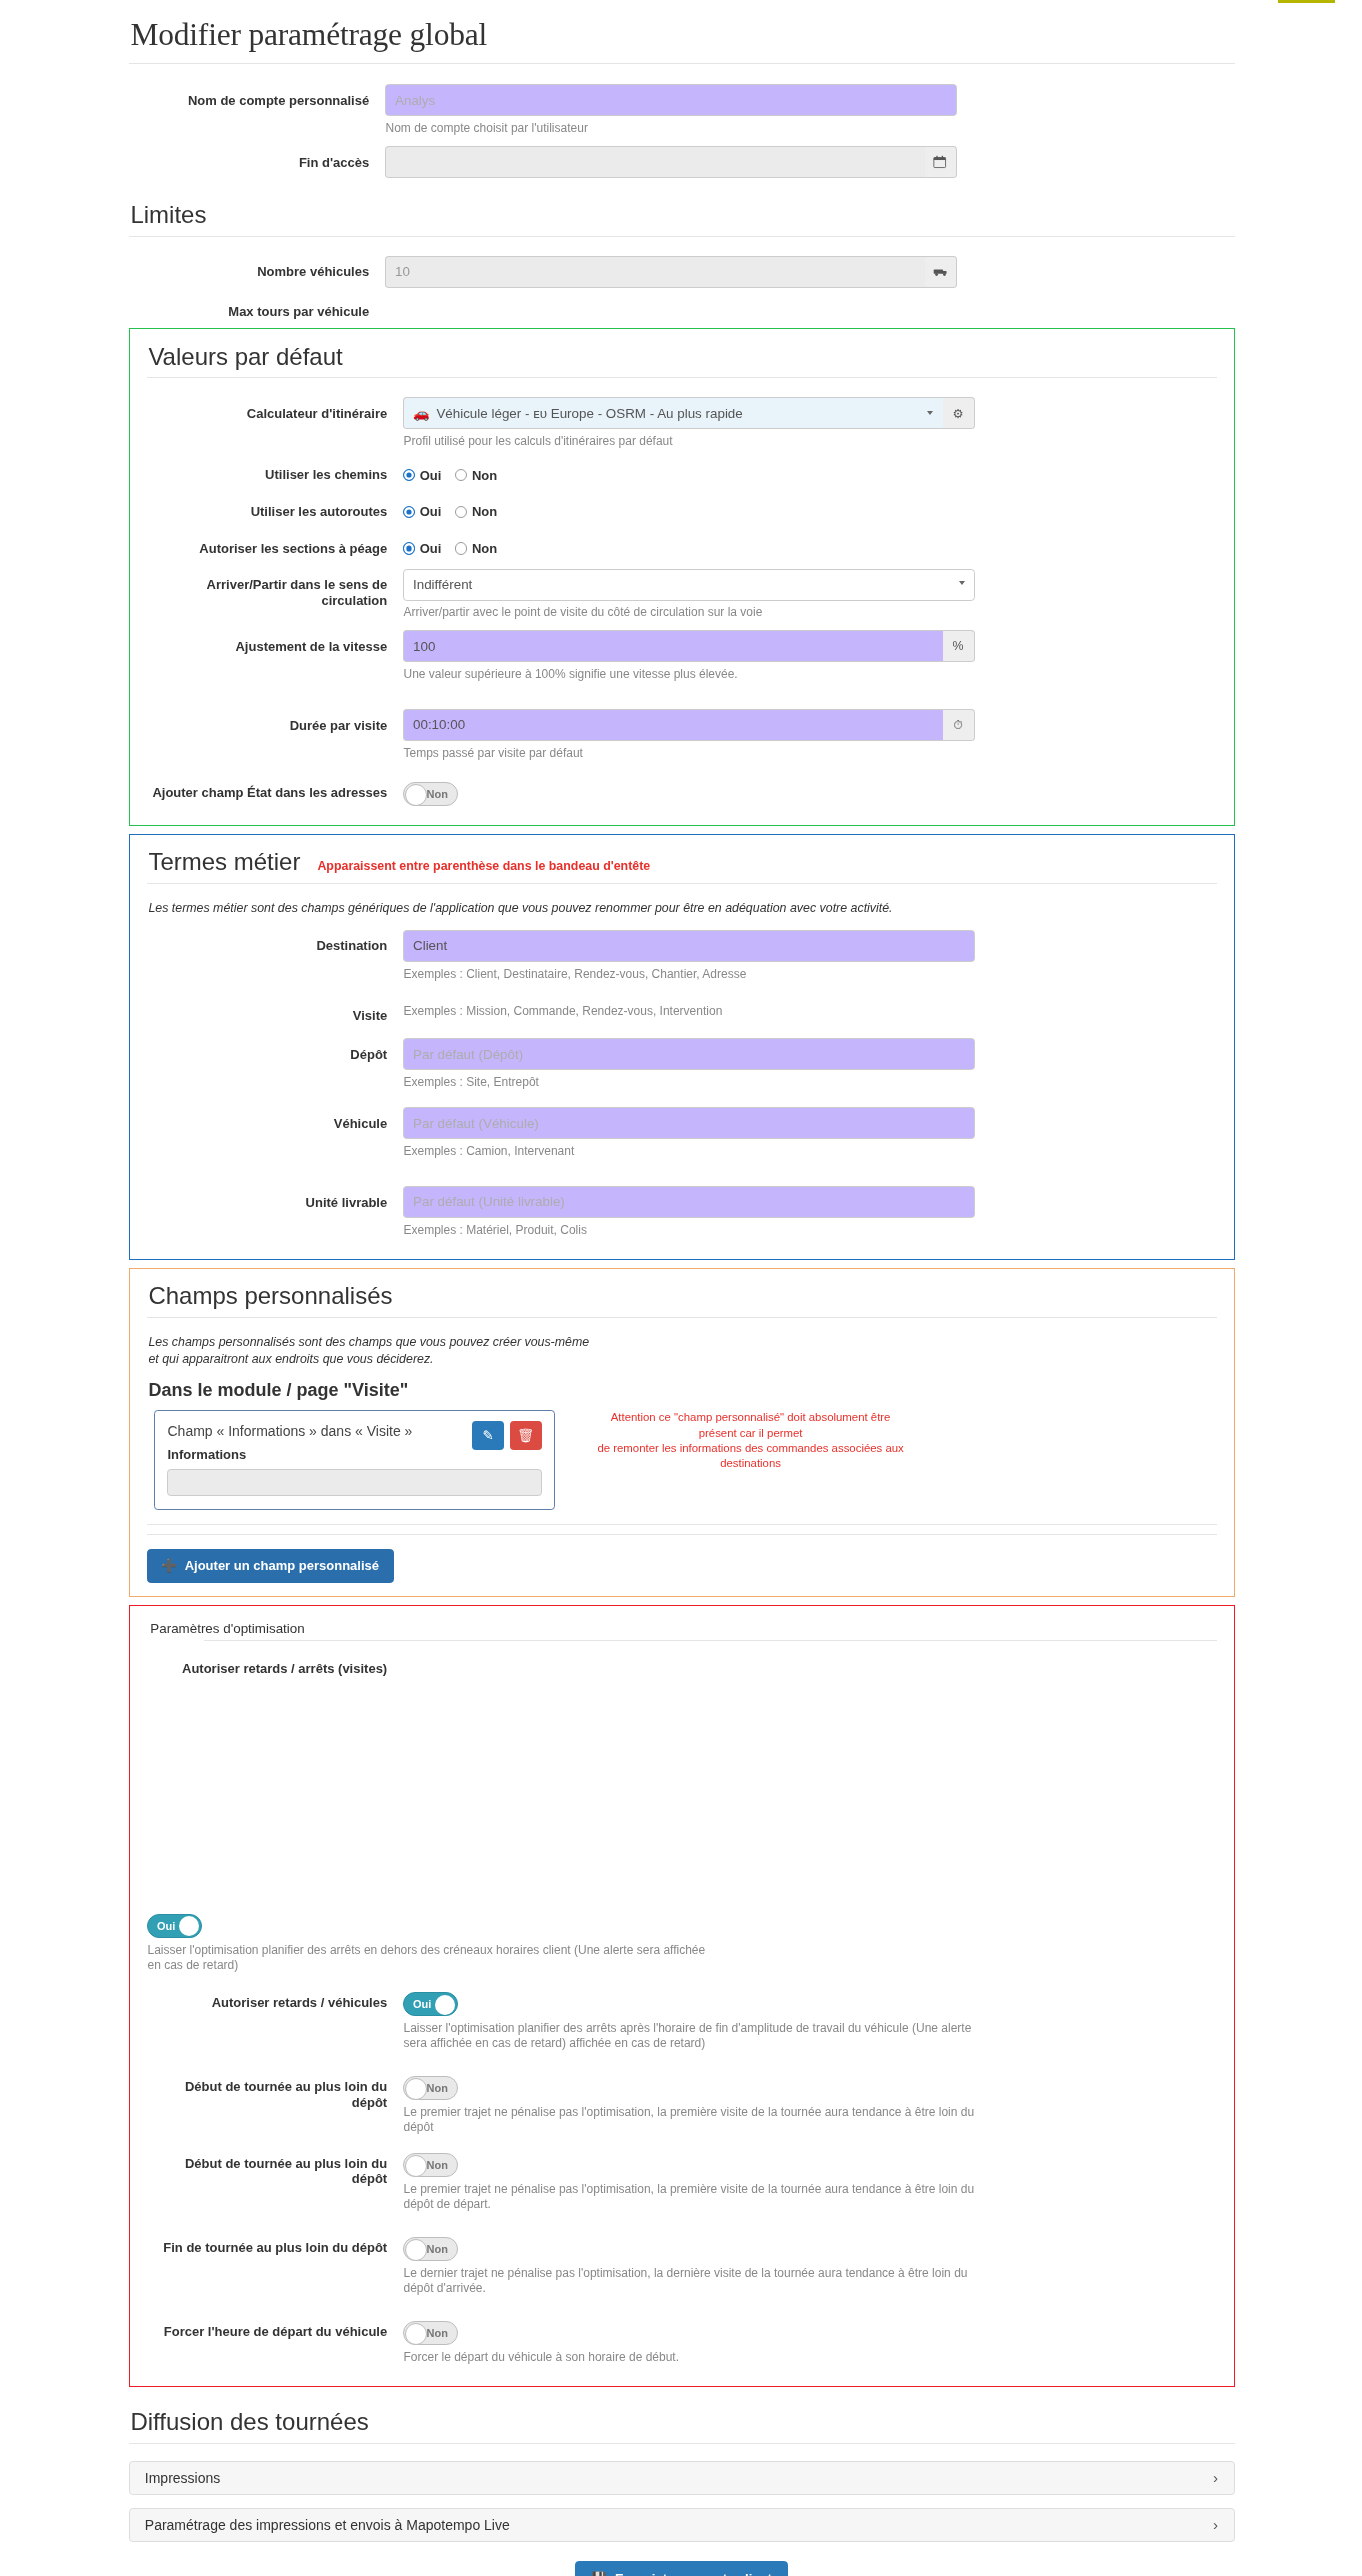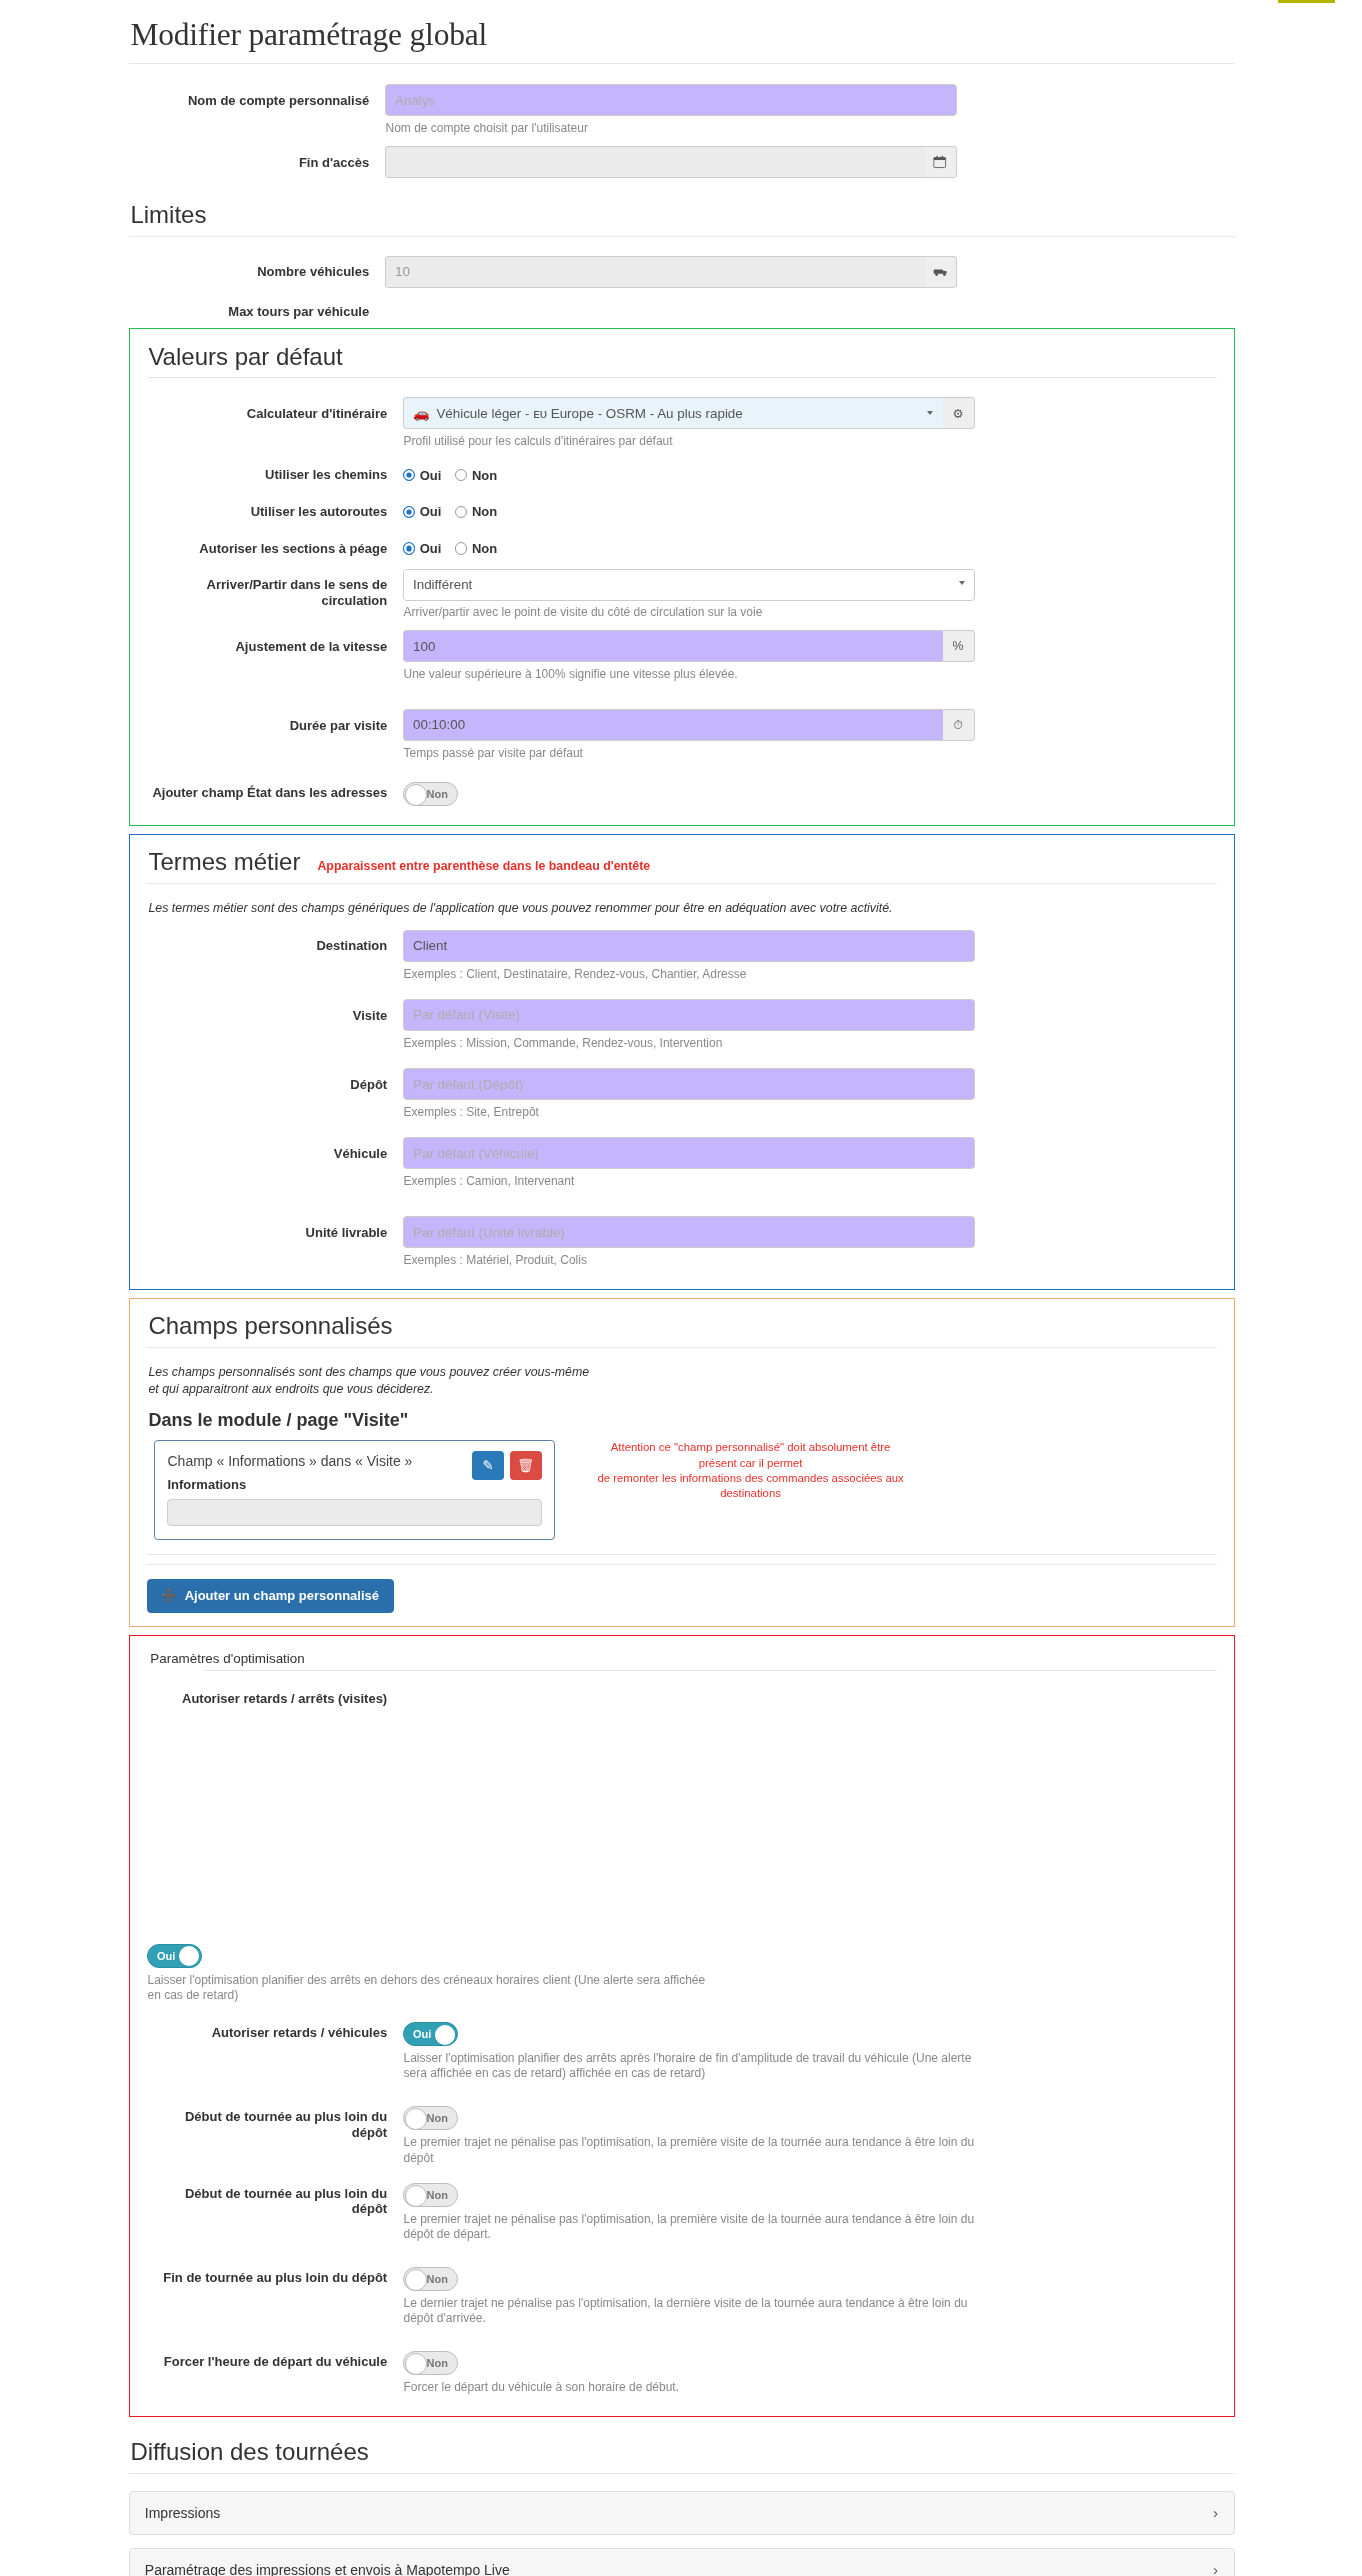--- a/index.html
+++ b/index.html
@@ -246,21 +246,21 @@
     font-family: "Liberation Sans", sans-serif;
   }
 
   .opt-legend { font-size: 13.4px; color: #333; margin: 9.5px 0 3.8px 3.8px; }
   .opt-hr { border: 0; border-top: 1px solid #e5e5e5; margin: 0 0 9.5px 57px; }
 
   
   .acc {
     border: 1px solid #ddd; border-radius: 3.8px;
     background: #f6f6f6;
-    height: 44px;
+    height: 34px;
     display: flex; align-items: center; justify-content: space-between;
     padding: 0 15.3px;
     margin-bottom: 13.4px;
     font-size: 14px; color: #333;
     cursor: pointer;
   }
   .acc .chev-r { color: #555; font-size: 15.3px; }
 
   .save-wrap { display: flex; justify-content: center; margin-top: 19px; padding-bottom: 29px; }
   .btn-save {
@@ -458,21 +458,20 @@
         <div class="lbl">Destination</div>
         <div class="ctrl">
           <input class="inp" value="Client" style="">
           <div class="help">Exemples : Client, Destinataire, Rendez-vous, Chantier, Adresse</div>
         </div>
       </div>
 
       <div class="form-row" style="margin-top:11.4px;">
         <div class="lbl">Visite</div>
         <div class="ctrl">
-          <input class="inp" placeholder="Par défaut (Visite)" style="">
           <div class="help">Exemples : Mission, Commande, Rendez-vous, Intervention</div>
         </div>
       </div>
 
       <div class="form-row" style="margin-top:11.4px;">
         <div class="lbl">Dépôt</div>
         <div class="ctrl">
           <input class="inp" placeholder="Par défaut (Dépôt)" style="">
           <div class="help">Exemples : Site, Entrepôt</div>
         </div>

